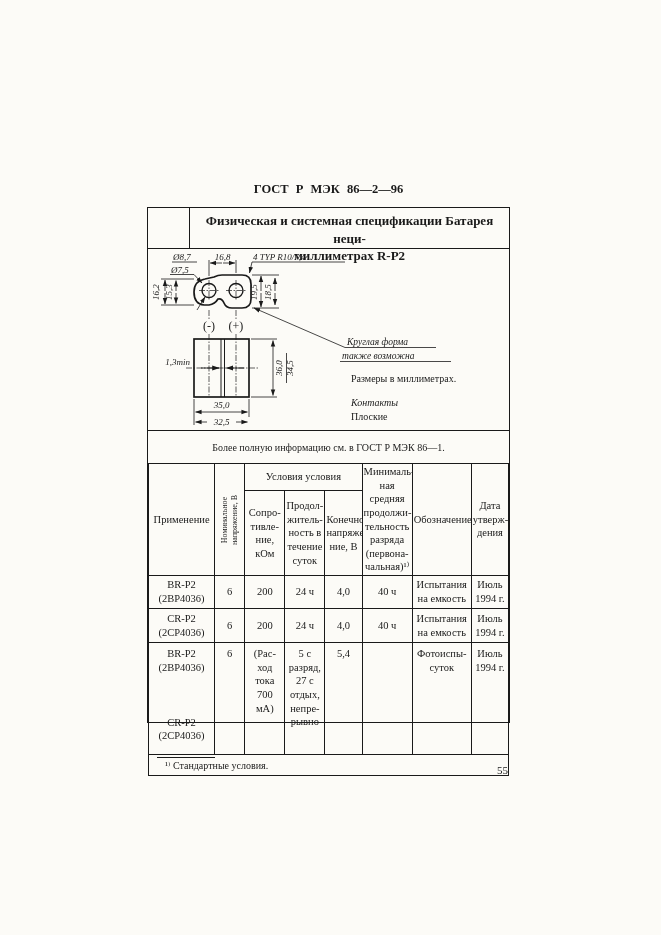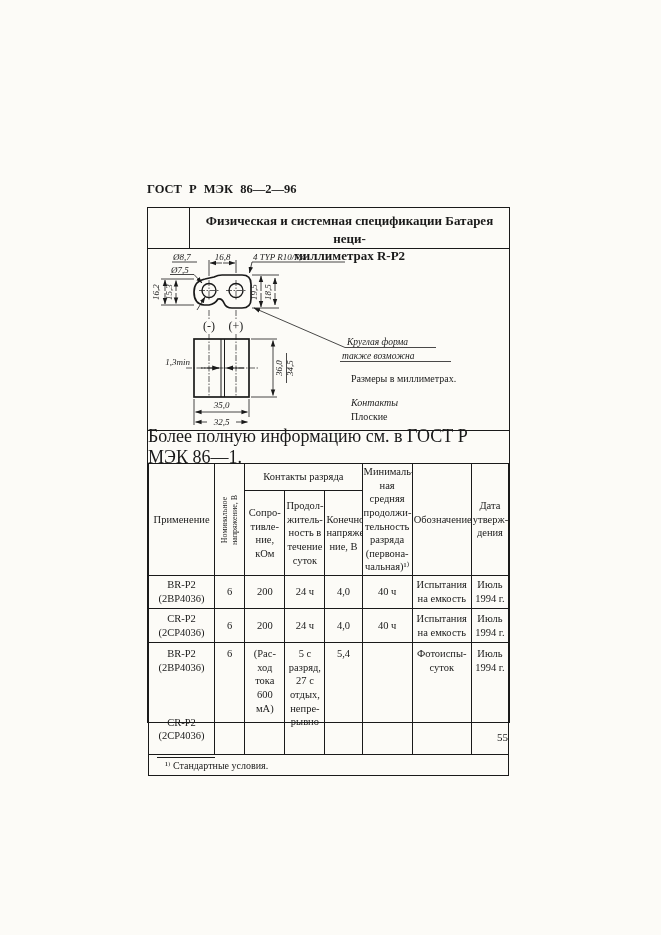--- a/index.html
+++ b/index.html
@@ -5,32 +5,32 @@
   html,body{margin:0;padding:0;}
   body{background:#e8e8e6;}
   .page{
     position:relative;width:661px;height:935px;margin:0 auto;
     background:#fcfbf7;color:#1a1a1a;
     font-family:"Liberation Serif","DejaVu Serif",serif;
     overflow:hidden;
   }
   .gost-header{
     position:absolute;top:182px;left:147px;width:363px;
-    text-align:left;font-weight:bold;font-size:12.5px;word-spacing:4px;
+    text-align:center;font-weight:bold;font-size:12.5px;word-spacing:4px;
   }
   .frame{
     position:absolute;left:147px;top:207px;width:363px;height:516px;
     border:1.6px solid #1a1a1a;box-sizing:border-box;
     display:flex;flex-direction:column;
   }
   .title-row{height:40px;border-bottom:1.4px solid #1a1a1a;display:flex;flex:none;}
   .title-spacer{width:41px;border-right:1.2px solid #1a1a1a;flex:none;}
   .title-cell{flex:1;text-align:center;font-weight:bold;font-size:13px;line-height:1.35;padding-top:4px;}
   .drawing-area{height:181px;border-bottom:1.2px solid #1a1a1a;position:relative;flex:none;}
-  .info-row{height:32px;display:flex;align-items:center;justify-content:center;font-size:18px;flex:none;}
+  .info-row{height:32px;display:flex;align-items:center;justify-content:center;font-size:10px;flex:none;}
   table.spec{width:100%;border-collapse:collapse;table-layout:fixed;flex:1;}
   table.spec td{
     border:1px solid #1a1a1a;text-align:center;vertical-align:middle;
     font-size:10.5px;line-height:1.3;padding:1px 1px;overflow:hidden;
   }
   .pre{white-space:pre-line;}
   .hc{font-size:9.5px;line-height:1.2;}
   .small{font-size:8px;line-height:1.2;}
   .rotcell{padding:0;}
   .rot-wrap{width:100%;height:67px;position:relative;}
@@ -42,21 +42,21 @@
   tr.h1 td{height:20px;}
   tr.h2 td{height:47px;}
   tr.r1 td{height:30px;}
   tr.r2 td{height:31px;}
   tr.r3 td{height:106px;vertical-align:top;padding-top:4px;}
   td.desig3{padding-top:8px;}
   .desig-col{height:96px;display:flex;flex-direction:column;justify-content:space-between;}
   tr.fnrow td{height:20px;text-align:left;vertical-align:top;padding:0 6px;}
   .fn-rule{width:58px;border-top:1px solid #1a1a1a;margin:2px 0 1px 2px;}
   .fn-text{font-size:10px;padding-left:10px;}
-  .page-number{position:absolute;left:497px;top:731px;font-size:11px;}
+  .page-number{position:absolute;left:497px;top:764px;font-size:11px;}
   svg text{fill:#1a1a1a;}
   .dim{font-family:"Liberation Serif",serif;font-style:italic;font-size:9px;}
   .note{font-family:"Liberation Serif",serif;font-style:italic;font-size:9.5px;}
   .term{font-family:"Liberation Serif",serif;font-size:12px;}
   .plain{font-family:"Liberation Serif",serif;font-size:10px;}
   .it{font-style:italic;}
 </style>
 </head>
 <body>
 
@@ -212,21 +212,21 @@
       </colgroup>
       <tbody>
         <tr class="h1">
           <td rowspan="2" class="hc">Применение</td>
           <td rowspan="2" class="rotcell">
             <div class="rot-wrap">
               <div class="rot pre">Номинальное
 напряжение, В</div>
             </div>
           </td>
-          <td colspan="3" class="hc">Контакты разряда</td>
+          <td colspan="3" class="hc">Условия условия</td>
           <td rowspan="2" class="small pre">Минималь-
 ная средняя
 продолжи-
 тельность
 разряда
 (первона-
 чальная)¹⁾</td>
           <td rowspan="2" class="hc">Обозначение</td>
           <td rowspan="2" class="small pre">Дата
 утверж-
@@ -281,21 +281,21 @@
               <div class="pre">BR-P2
 (2BP4036)</div>
               <div class="pre">CR-P2
 (2CP4036)</div>
             </div>
           </td>
           <td>6</td>
           <td class="pre">(Рас-
 ход
 тока
-600
+700
 мА)</td>
           <td class="pre">5 с
 разряд,
 27 с
 отдых,
 непре-
 рывно</td>
           <td>5,4</td>
           <td></td>
           <td class="pre">Фотоиспы-

